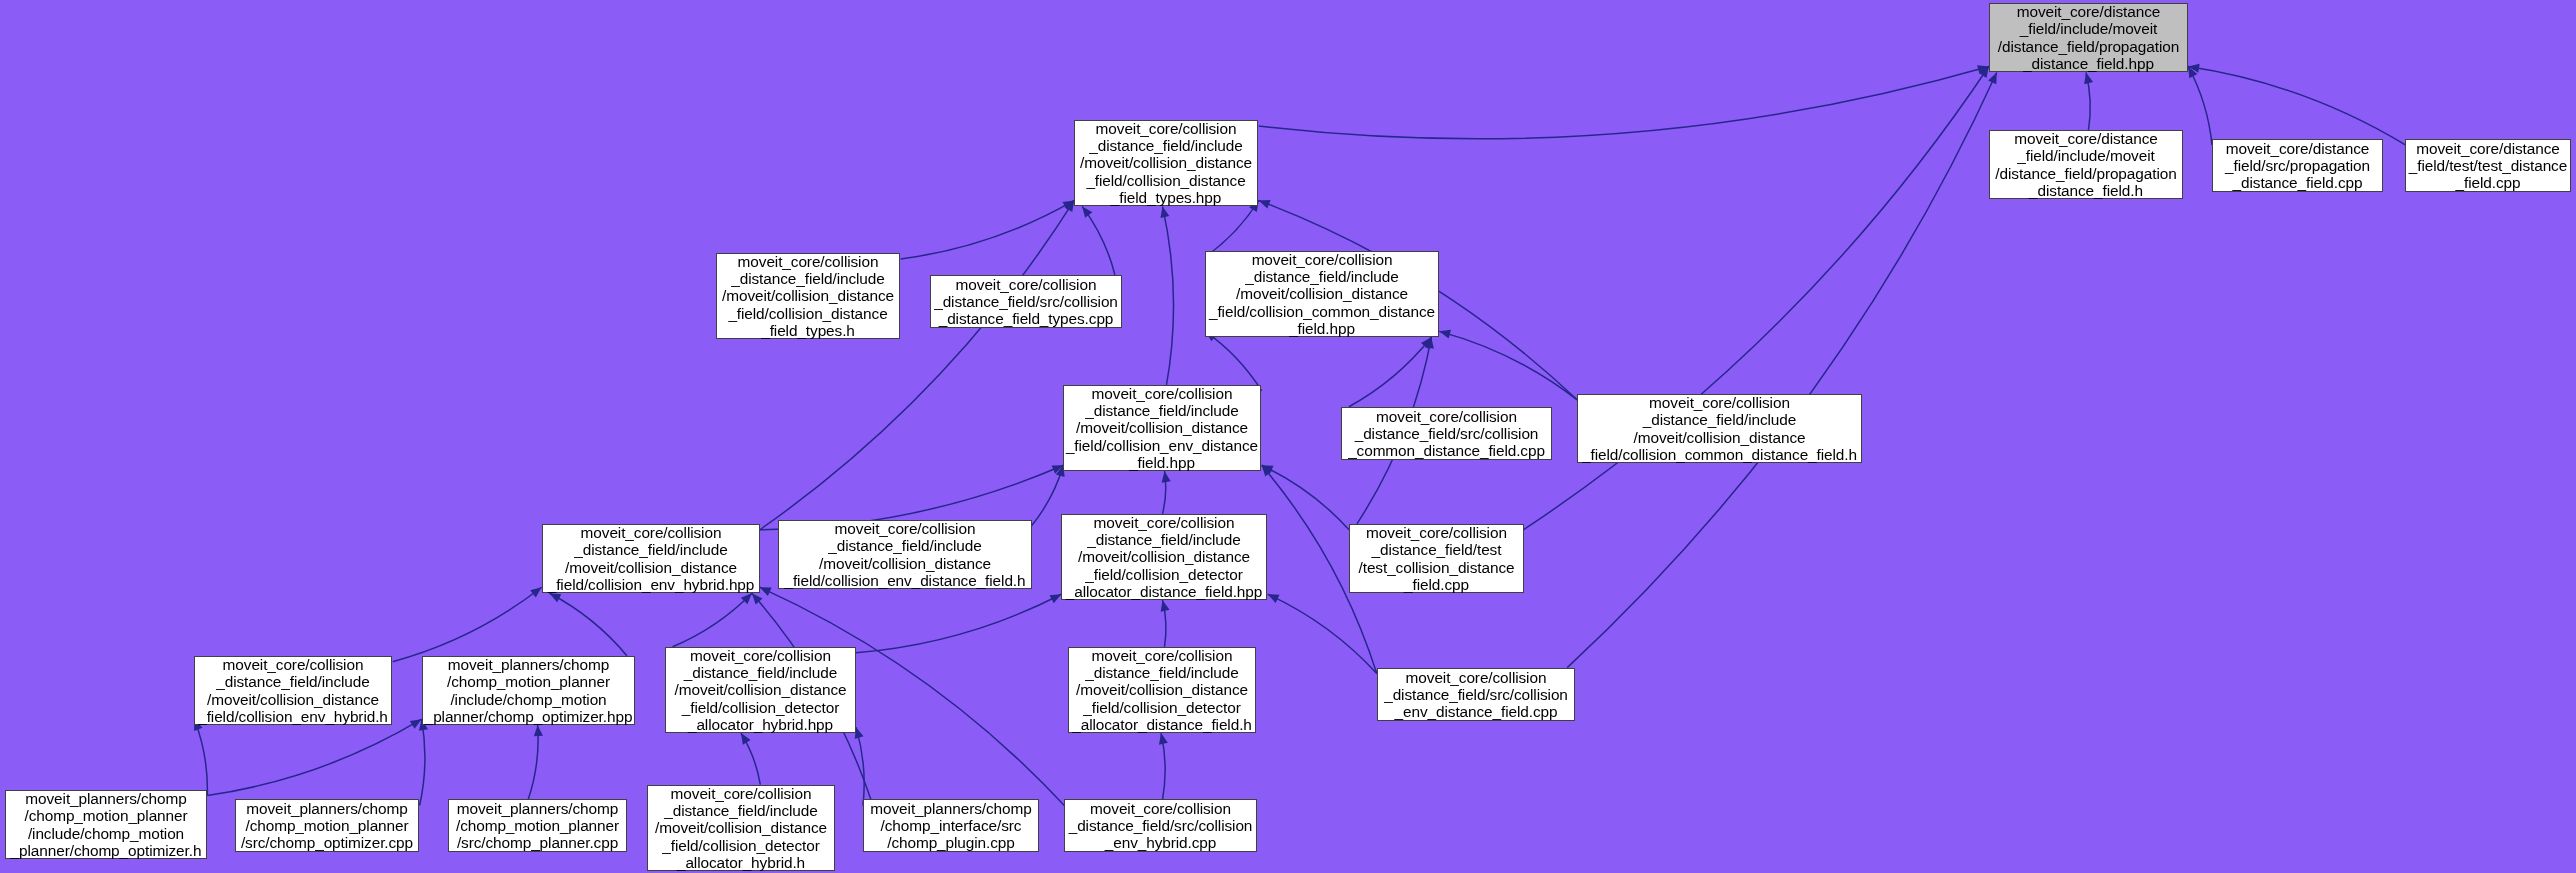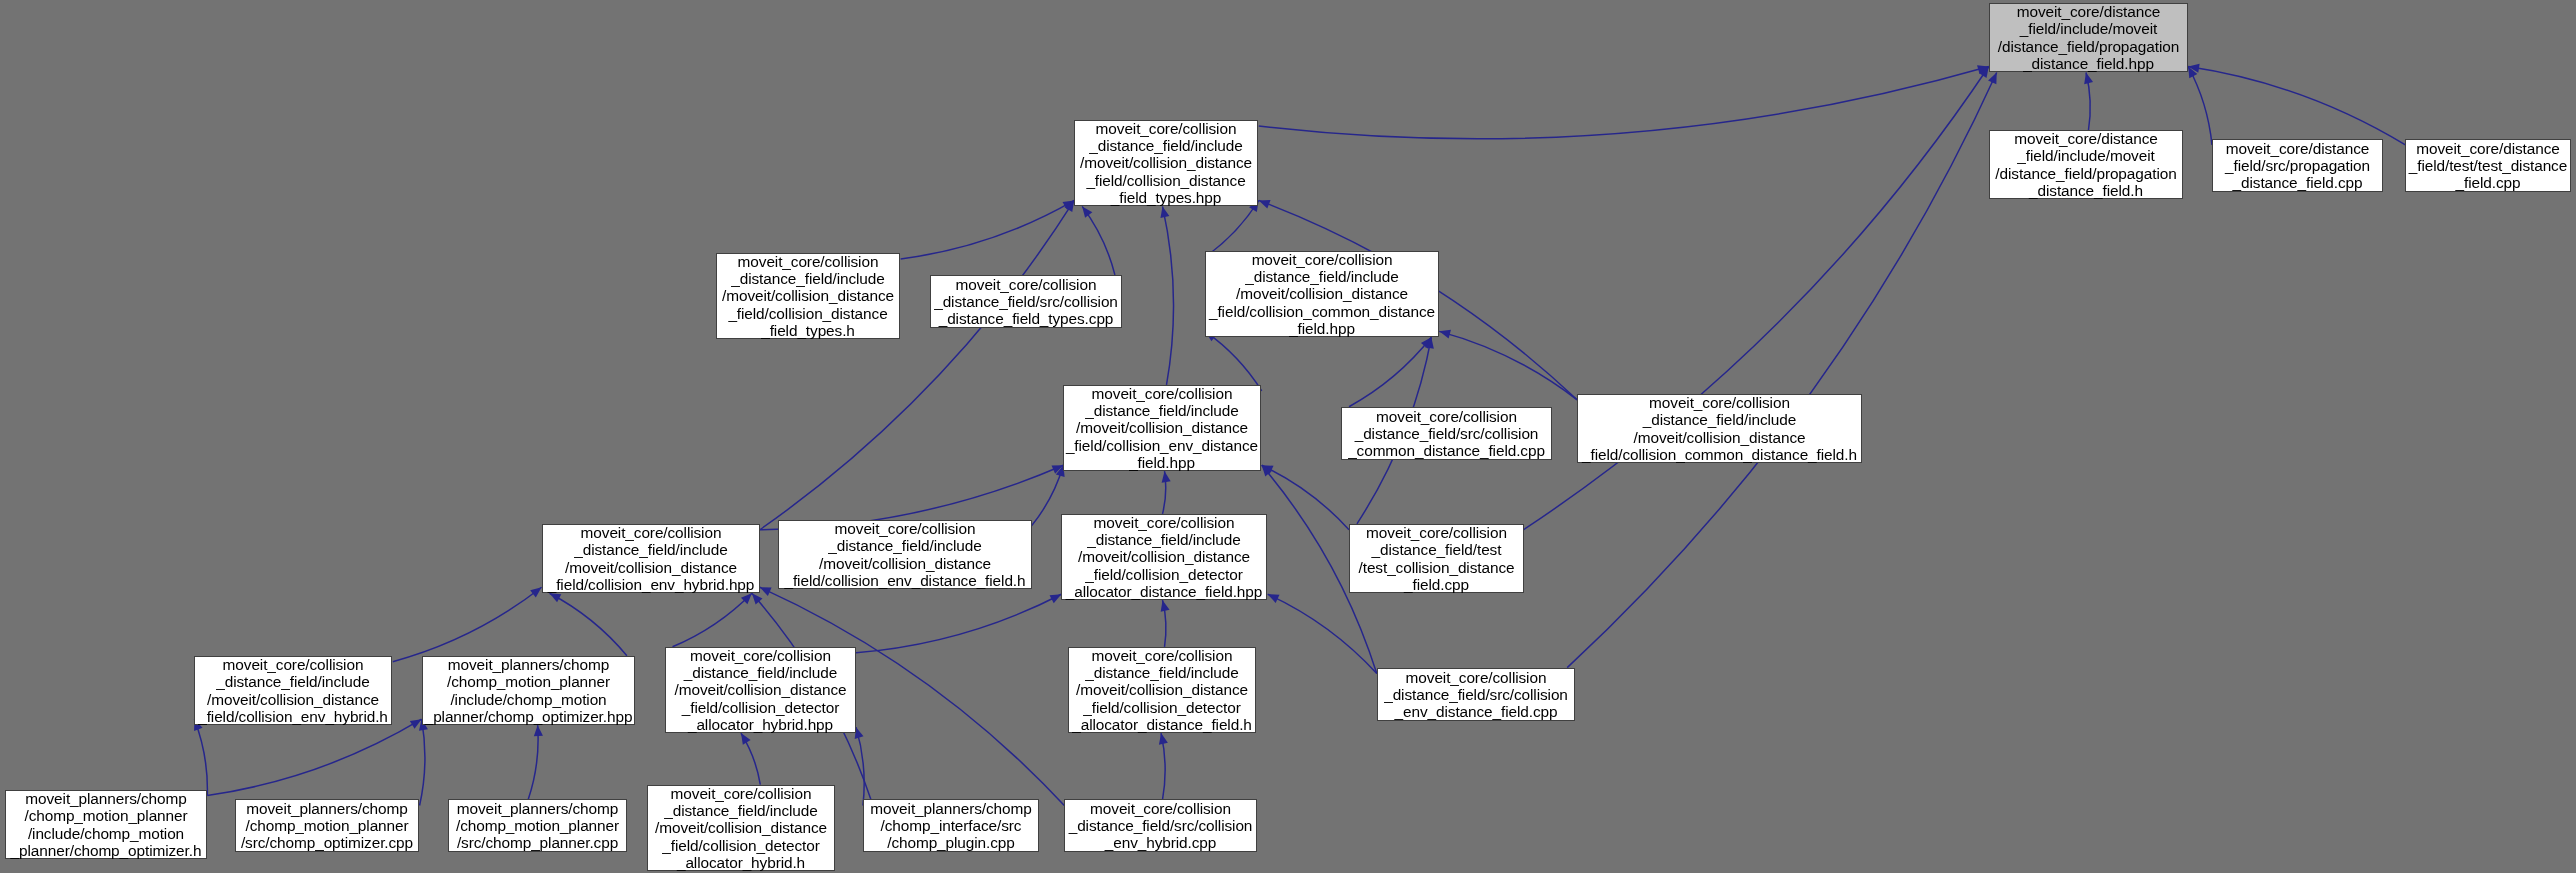--- a/index.html
+++ b/index.html
@@ -5,21 +5,21 @@
 <style>
   html, body {
     margin: 0;
     padding: 0;
     background: #ffffff;
   }
   #graph {
     position: relative;
     width: 2576px;
     height: 874px;
-    background: #737373;
+    background: #8b5cf6;
     font-family: "Liberation Sans", "DejaVu Sans", sans-serif;
     overflow: hidden;
   }
   #edges {
     position: absolute;
     left: 0;
     top: 0;
     width: 2576px;
     height: 874px;
     pointer-events: none;

